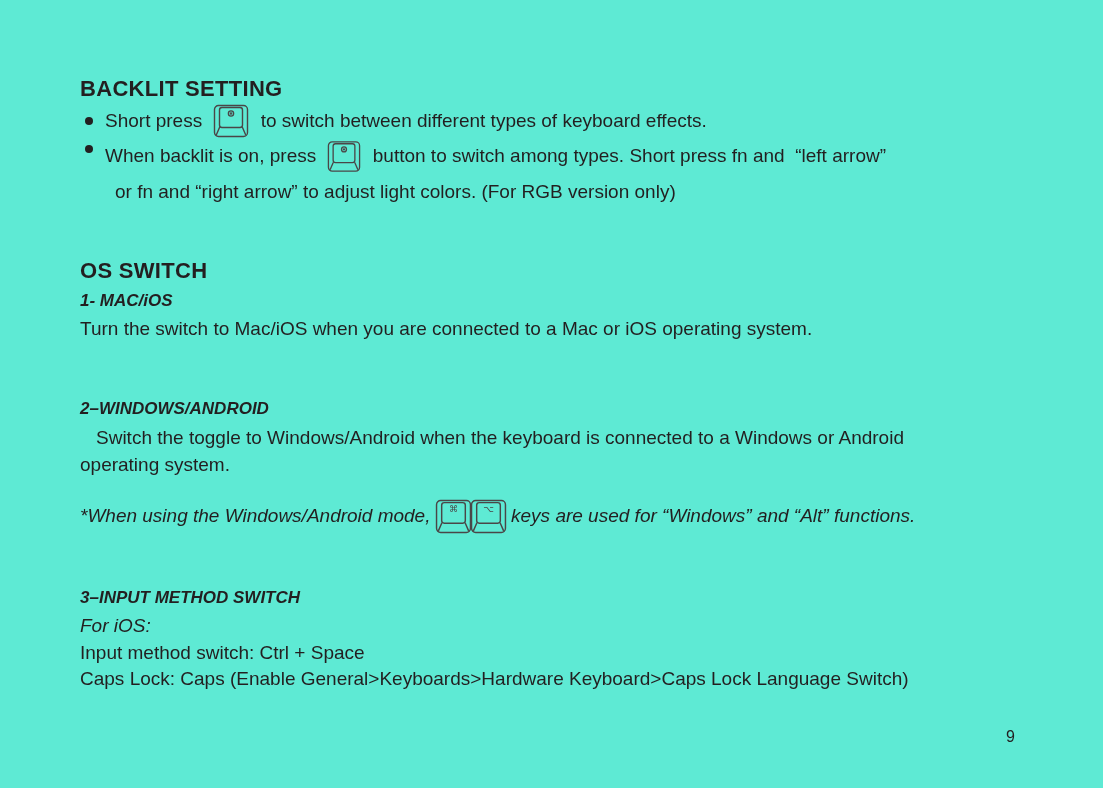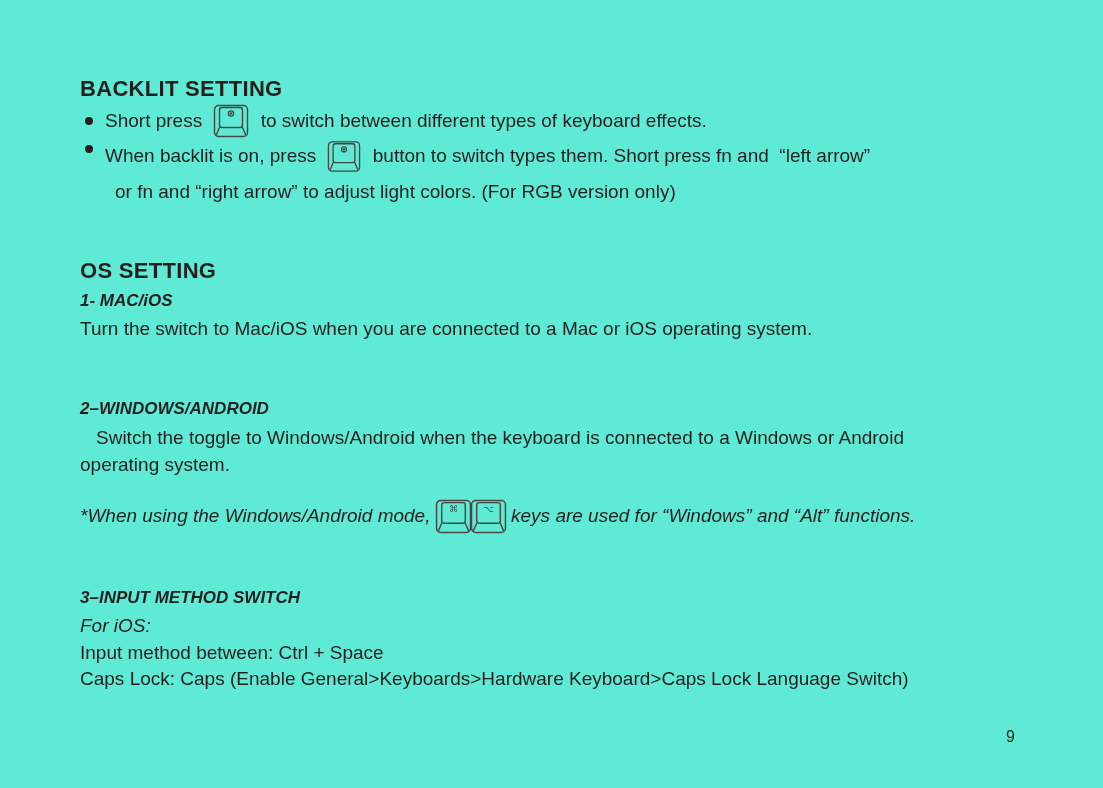--- a/index.html
+++ b/index.html
@@ -107,26 +107,26 @@
     <span class="dot raised"></span>
     <span class="inline-text">When backlit is on, press </span>
     <svg class="keycap" width="34" height="33" viewBox="0 0 36 34">
       <rect x="1.5" y="1.5" width="33" height="31" rx="4"></rect>
       <rect x="6.5" y="3.5" width="23" height="20" rx="2.5"></rect>
       <line x1="6.5" y1="23.5" x2="3.5" y2="30.5"></line>
       <line x1="29.5" y1="23.5" x2="32.5" y2="30.5"></line>
       <circle cx="18" cy="9.5" r="2.6"></circle>
       <circle cx="18" cy="9.5" r="0.5"></circle>
     </svg>
-    <span class="inline-text"> button to switch types them. Short press fn and  “left arrow”</span>
+    <span class="inline-text"> button to switch among types. Short press fn and  “left arrow”</span>
   </div>
 
   <div class="abs body-line" style="top:179px; left:115px;">or fn and “right arrow” to adjust light colors. (For RGB version only)</div>
 
-  <div class="abs h1" style="top:258px;">OS SETTING</div>
+  <div class="abs h1" style="top:258px;">OS SWITCH</div>
 
   <div class="abs sub" style="top:289px;">1- MAC/iOS</div>
   <div class="abs body-line" style="top:316px;">Turn the switch to Mac/iOS when you are connected to a Mac or iOS operating system.</div>
 
   <div class="abs sub" style="top:397px;">2–WINDOWS/ANDROID</div>
   <div class="abs body-line" style="top:425px;margin-left:16px;">Switch the toggle to Windows/Android when the keyboard is connected to a Windows or Android</div>
   <div class="abs body-line" style="top:452px;">operating system.</div>
 
   <div class="abs note-row" style="top:497px; height:38px;">
     <span class="inline-text" style="font-style:italic;">*When using the Windows/Android mode, </span>
@@ -144,18 +144,18 @@
         <line x1="6.5" y1="23.5" x2="3.5" y2="30.5"></line>
         <line x1="29.5" y1="23.5" x2="32.5" y2="30.5"></line>
         <text x="18" y="13">⌥</text>
       </svg>
     </span>
     <span class="inline-text" style="font-style:italic;"> keys are used for “Windows” and “Alt” functions.</span>
   </div>
 
   <div class="abs sub" style="top:586px;">3–INPUT METHOD SWITCH</div>
   <div class="abs italic-line" style="top:613px;">For iOS:</div>
-  <div class="abs body-line" style="top:640px;">Input method between: Ctrl + Space</div>
+  <div class="abs body-line" style="top:640px;">Input method switch: Ctrl + Space</div>
   <div class="abs body-line" style="top:666px;">Caps Lock: Caps (Enable General&gt;Keyboards&gt;Hardware Keyboard&gt;Caps Lock Language Switch)</div>
 
   <div class="page-number" style="left:1006px; top:727px;">9</div>
 
 </div>
 
 </body></html>

